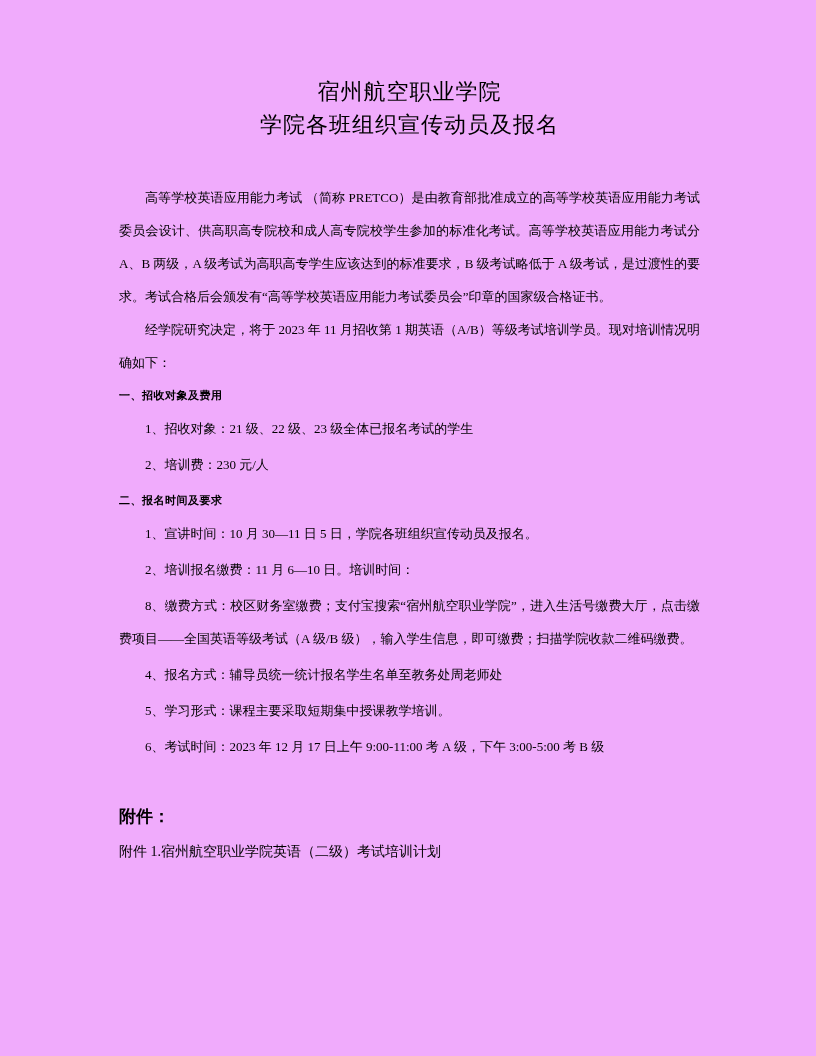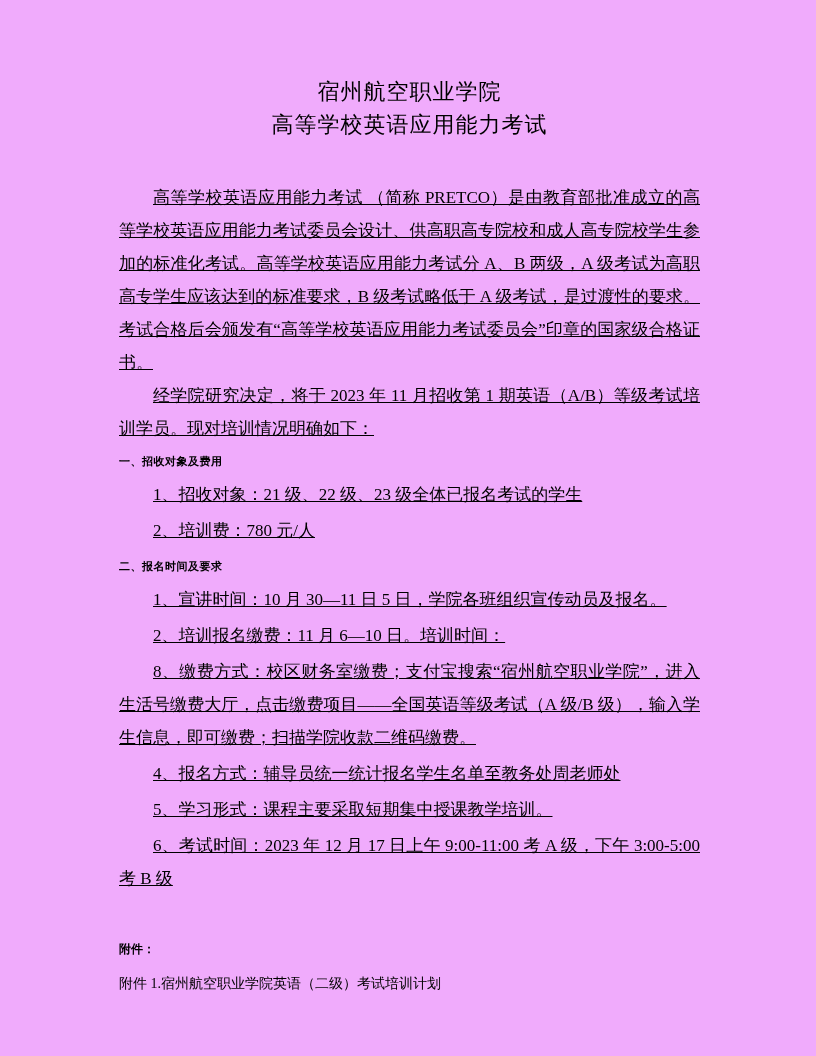--- a/index.html
+++ b/index.html
@@ -17,66 +17,65 @@
   }
   .title {
     text-align: center;
     font-size: 22px;
     line-height: 33px;
     font-weight: normal;
     letter-spacing: 1px;
   }
   .title-block { margin-bottom: 40px; }
   .body-text {
-    font-size: 17px;
+    font-size: 13px;
     line-height: 33px;
     text-align: justify;
     text-justify: inter-ideograph;
-    text-decoration: underline;
   }
   .indent { text-indent: 2em; }
   .section-heading {
     font-family: "Liberation Sans", "DejaVu Sans", sans-serif;
     font-weight: bold;
     font-size: 11px;
     line-height: 33px;
     letter-spacing: 0.5px;
   }
   .list-item { margin-bottom: 3px; }
   .attachments { margin-top: 44px; }
   .attach-heading {
     font-family: "Liberation Sans", "DejaVu Sans", sans-serif;
     font-weight: bold;
-    font-size: 12px;
+    font-size: 17px;
     line-height: 20px;
   }
   .attach-item {
     font-size: 14px;
     line-height: 20px;
     margin-top: 15px;
     font-family: Liberation Serif, serif;
   }
 </style>
 </head>
 <body>
 
 <div class="page">
 
   <div class="title-block">
     <div class="title">宿州航空职业学院</div>
-    <div class="title">高等学校英语应用能力考试</div>
+    <div class="title">学院各班组织宣传动员及报名</div>
   </div>
 
   <p class="body-text indent">高等学校英语应用能力考试 （简称 PRETCO）是由教育部批准成立的高等学校英语应用能力考试委员会设计、供高职高专院校和成人高专院校学生参加的标准化考试。高等学校英语应用能力考试分 A、B 两级，A 级考试为高职高专学生应该达到的标准要求，B 级考试略低于 A 级考试，是过渡性的要求。考试合格后会颁发有“高等学校英语应用能力考试委员会”印章的国家级合格证书。</p>
 
   <p class="body-text indent">经学院研究决定，将于 2023 年 11 月招收第 1 期英语（A/B）等级考试培训学员。现对培训情况明确如下：</p>
 
   <div class="section-heading">一、招收对象及费用</div>
   <p class="body-text indent list-item">1、招收对象：21 级、22 级、23 级全体已报名考试的学生</p>
-  <p class="body-text indent list-item">2、培训费：780 元/人</p>
+  <p class="body-text indent list-item">2、培训费：230 元/人</p>
 
   <div class="section-heading">二、报名时间及要求</div>
   <p class="body-text indent list-item">1、宣讲时间：10 月 30—11 日 5 日，学院各班组织宣传动员及报名。</p>
   <p class="body-text indent list-item">2、培训报名缴费：11 月 6—10 日。培训时间：</p>
   <p class="body-text indent list-item">8、缴费方式：校区财务室缴费；支付宝搜索“宿州航空职业学院”，进入生活号缴费大厅，点击缴费项目——全国英语等级考试（A 级/B 级），输入学生信息，即可缴费；扫描学院收款二维码缴费。</p>
   <p class="body-text indent list-item">4、报名方式：辅导员统一统计报名学生名单至教务处周老师处</p>
   <p class="body-text indent list-item">5、学习形式：课程主要采取短期集中授课教学培训。</p>
   <p class="body-text indent list-item">6、考试时间：2023 年 12 月 17 日上午 9:00-11:00 考 A 级，下午 3:00-5:00 考 B 级</p>
 
   <div class="attachments">

